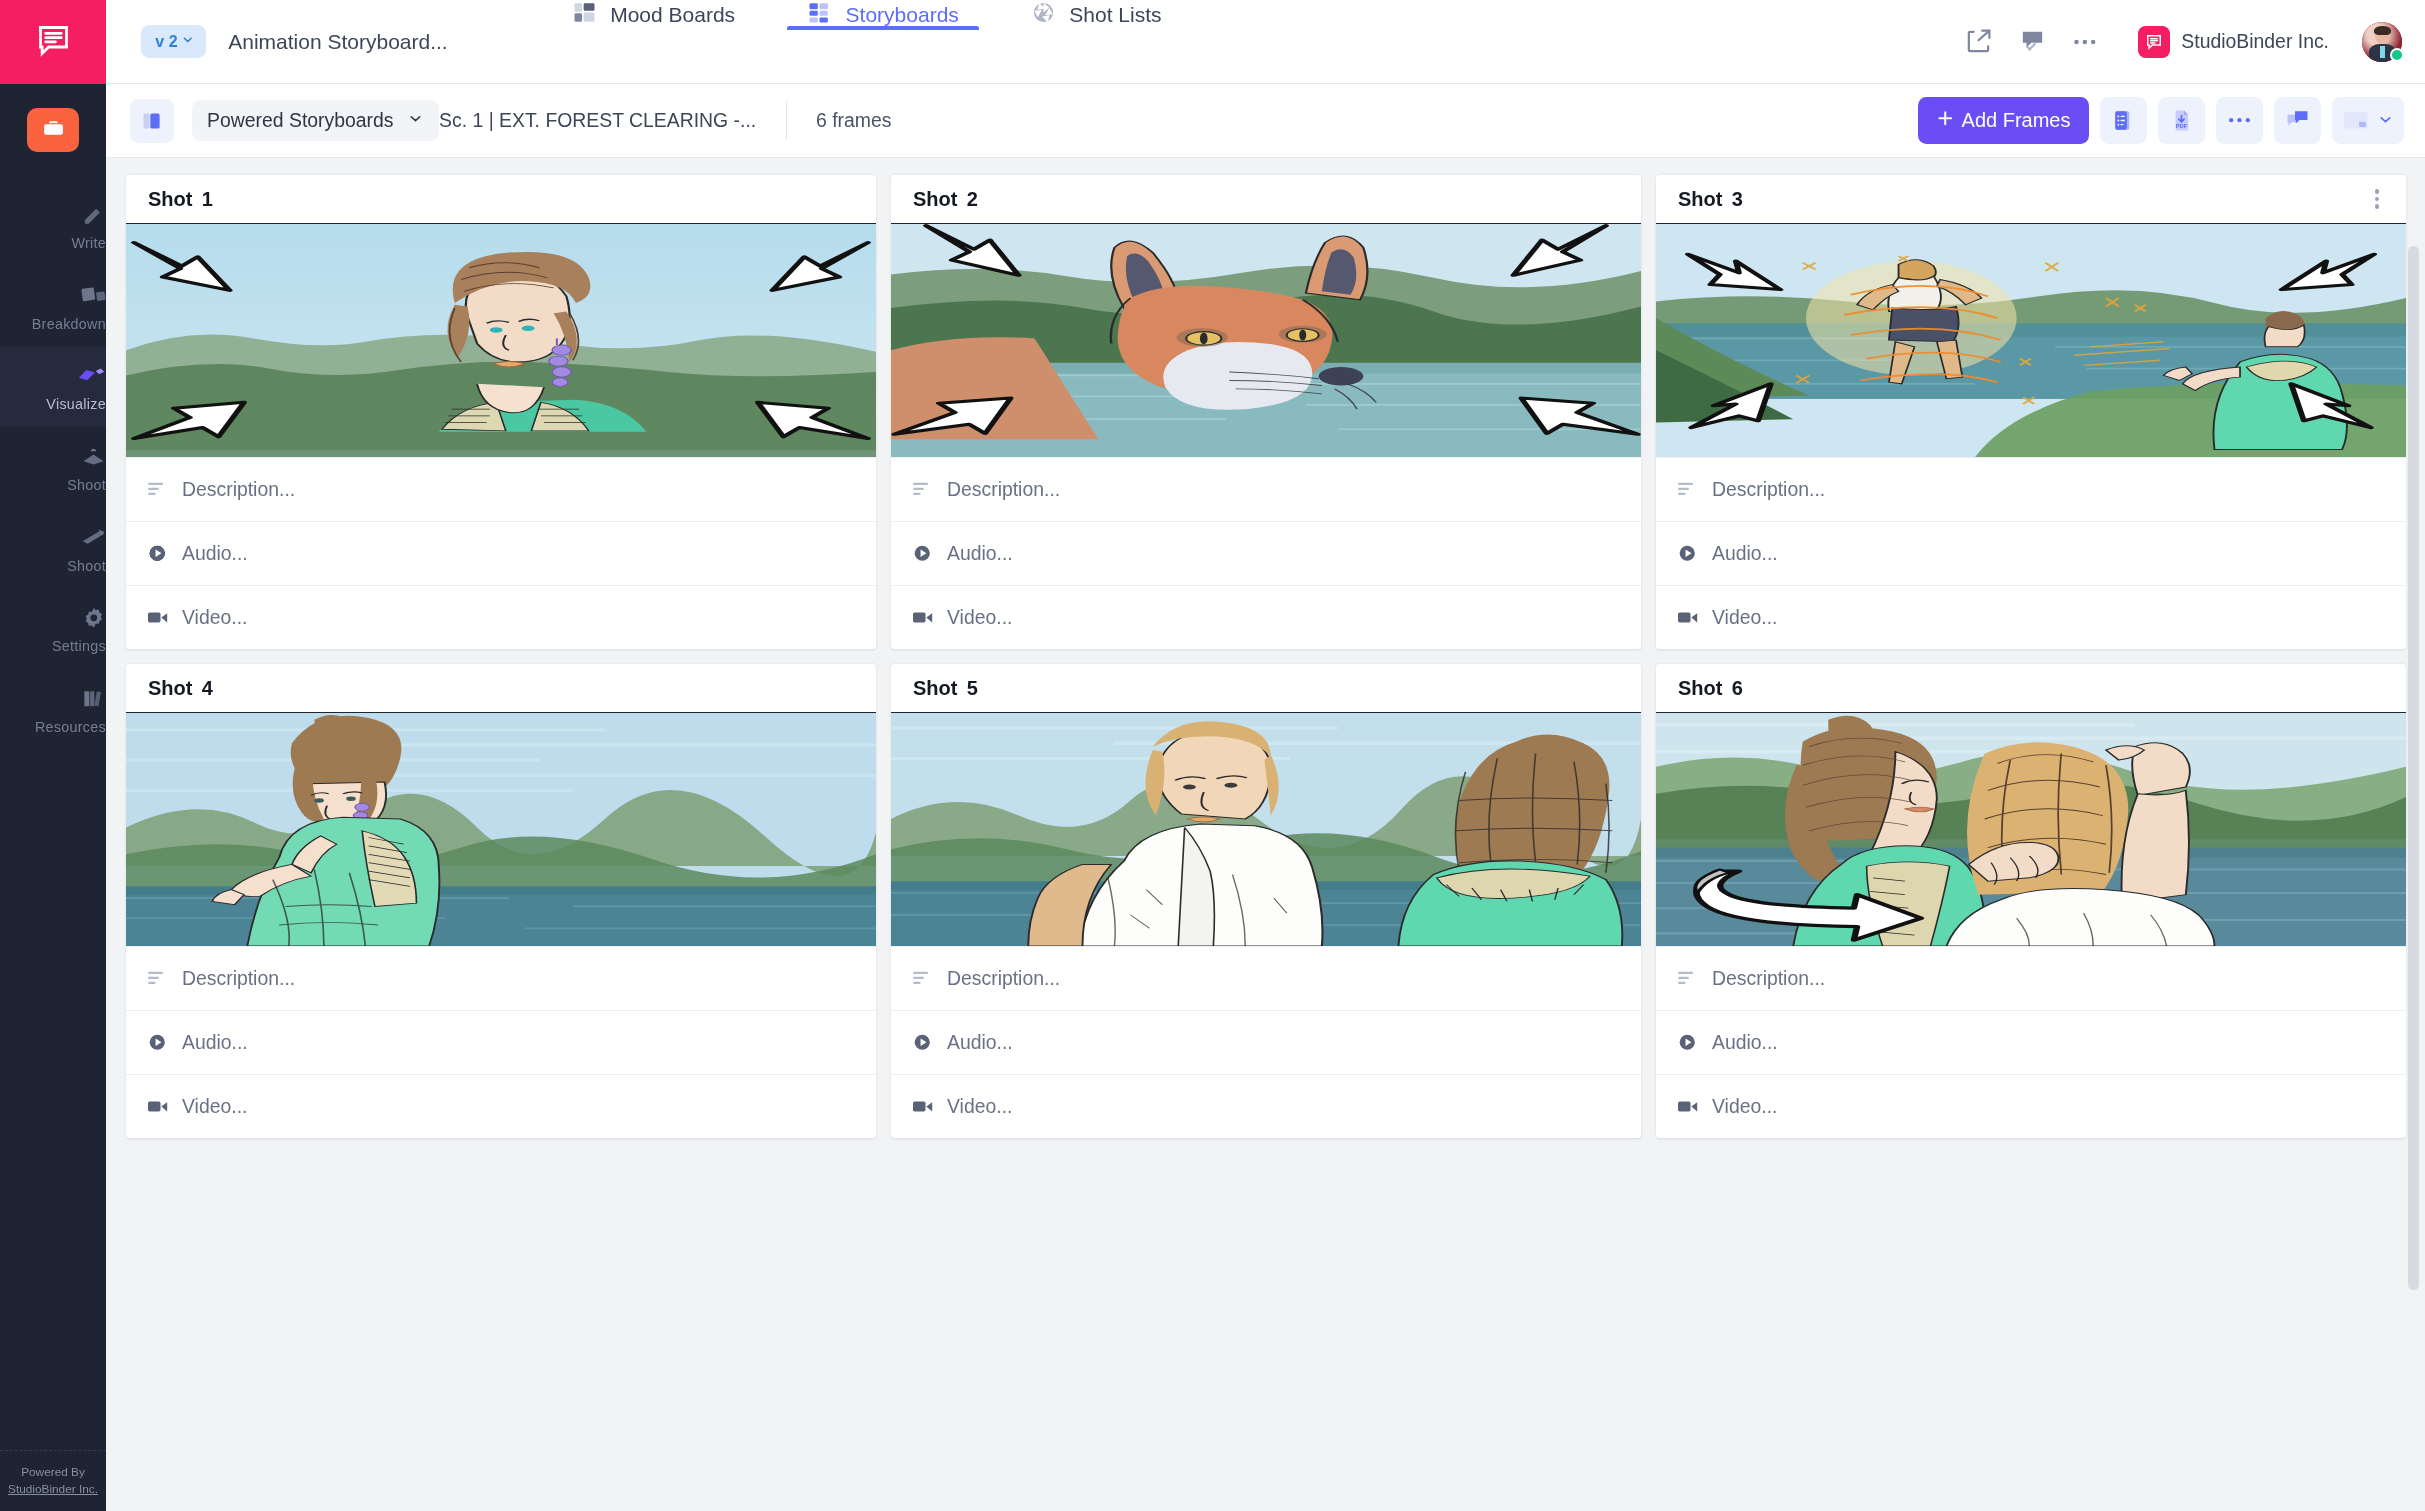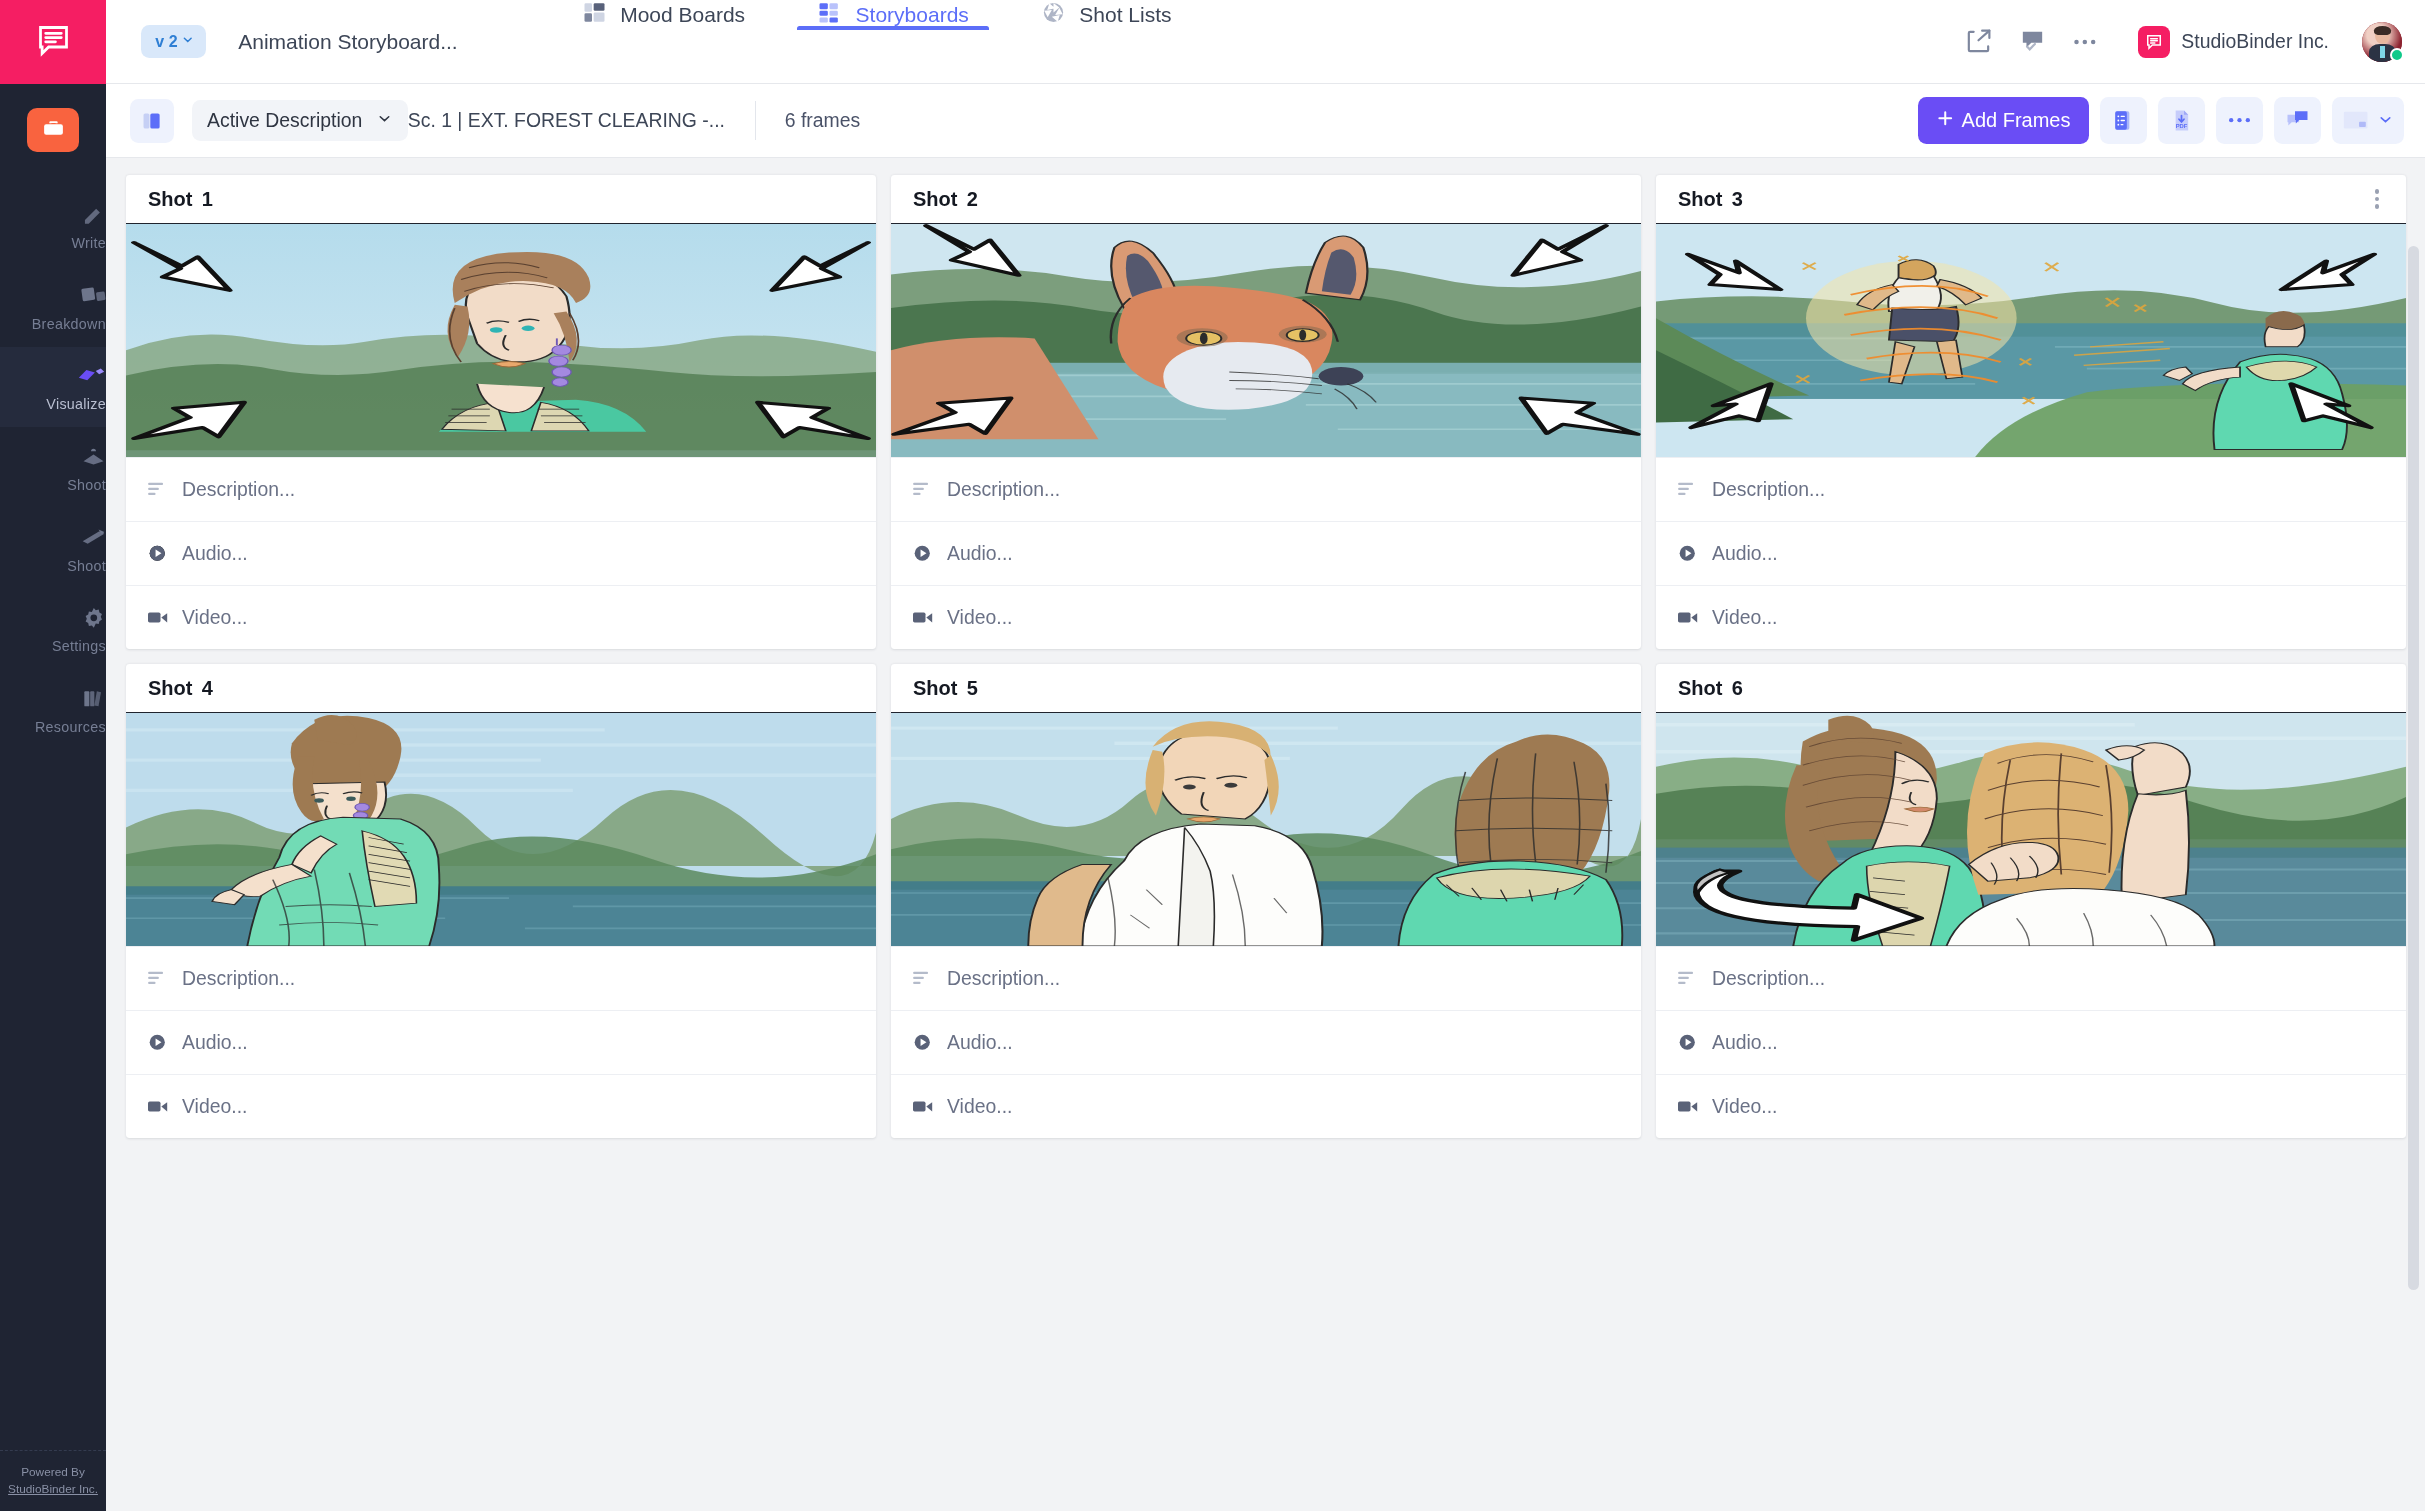--- a/index.html
+++ b/index.html
@@ -74,21 +74,21 @@
     align-self: center;
     background: #d9e8fa; color: #2f7fd4;
     border-radius: 8.4px;
     padding: 7.6px 11.8px 7.6px 14.3px;
     font-size: 16px; font-weight: 700;
     display: flex; align-items: center; gap: 3.4px;
     cursor: pointer;
   }
   .doc-title {
     align-self: center;
-    margin-left: 32px;
+    margin-left: 22px;
     font-size: 21px; color: #3d4657; font-weight: 400;
     white-space: nowrap;
   }
   .tabs { display: flex; align-items: flex-start; margin-left: 94px; gap: 12px; }
   .tab {
     display: flex; align-items: center; gap: 13.5px;
     padding: 0 30px;
     font-size: 21px; color: #3d4657;
     cursor: pointer; position: relative;
   }
@@ -424,21 +424,21 @@
 
     <div class="subbar">
       <div class="panel-toggle">
         <svg width="22" height="22" viewBox="0 0 26 26">
             <rect x="3" y="4" width="7" height="18" rx="2" fill="#c6d0f5"></rect>
             <rect x="11" y="4" width="11" height="18" rx="2" fill="#5c6ef8"></rect>
           </svg>
       </div>
 
       <div class="board-select">
-        <span>Active Description</span>
+        <span>Powered Storyboards</span>
         <span>
           <svg width="17" height="17" viewBox="0 0 20 20" fill="none" stroke="#2f3542" stroke-width="1.8" stroke-linecap="round">
               <path d="M5 8l5 4.5L15 8"></path>
             </svg>
         </span>
       </div>
 
       <div class="scene-name">Sc. 1 | EXT. FOREST CLEARING -...</div>
       <div class="bar-div"></div>
       <div class="frames-count">6 frames</div>

